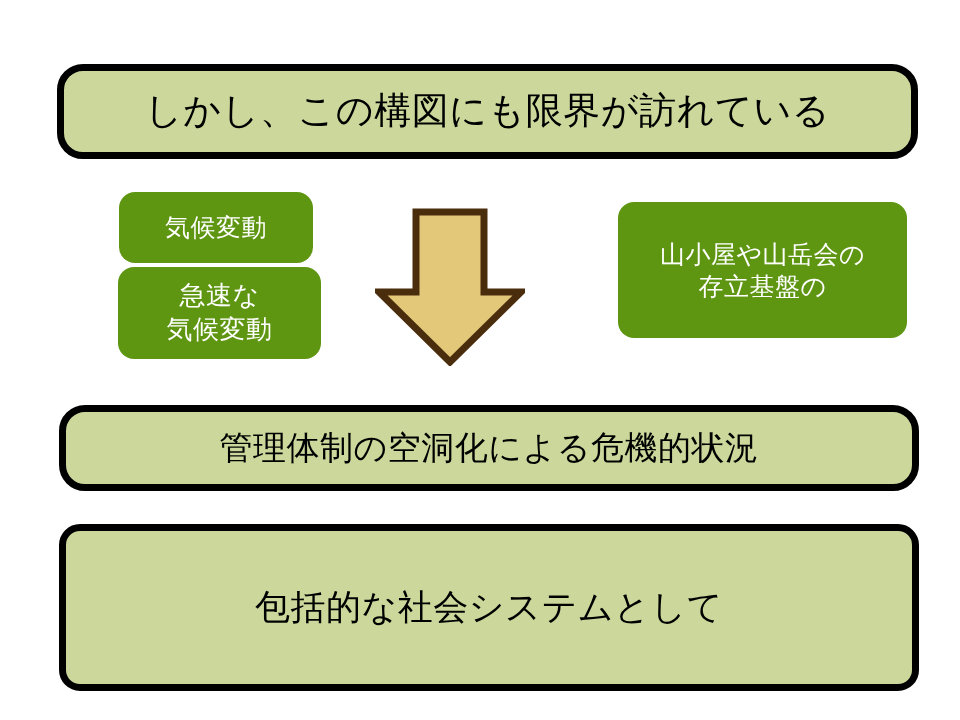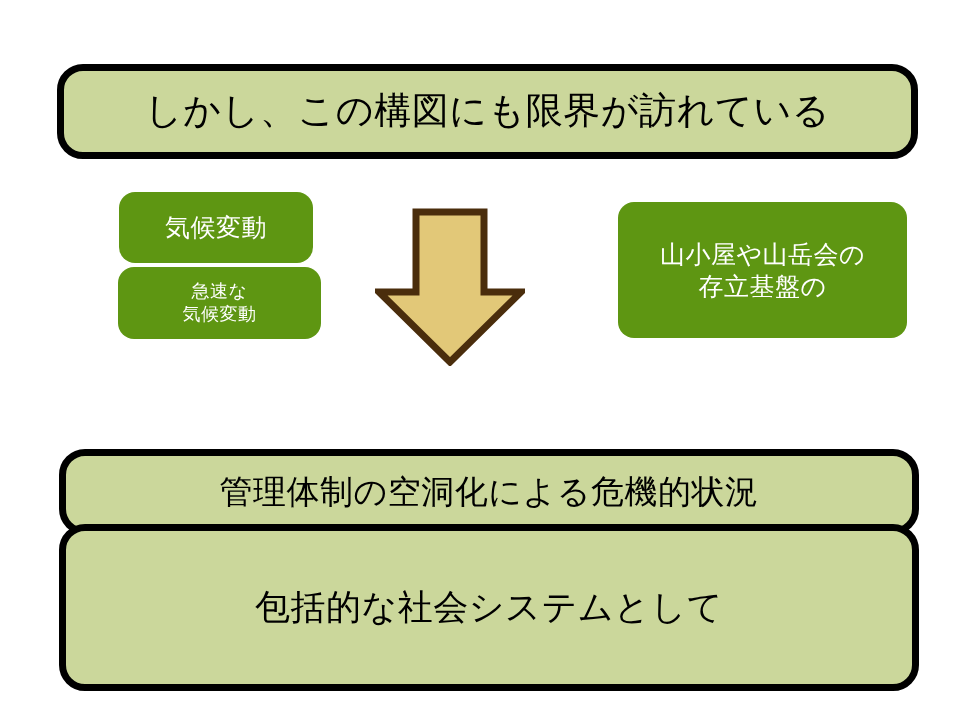--- a/index.html
+++ b/index.html
@@ -59,39 +59,39 @@
     width: 861px; height: 95px;
     font-size: 37px;
   }
   #box-climate {
     left: 119px; top: 192px;
     width: 194px; height: 71px;
     font-size: 25px;
   }
   #box-trail {
     left: 118px; top: 267px;
-    width: 203px; height: 72px;
-    font-size: 18px;
+    width: 203px; height: 92px;
+    font-size: 26px;
   }
   #box-huts {
     left: 575px; top: 202px;
     width: 289px; height: 136px;
     font-size: 25px;
     margin-left: 43px;
   }
   #box-crisis {
     left: 59px;  top: 405px;
     width: 860px; height: 86px;
     font-size: 33px;
-    margin-top: 44px;
   }
   #box-conclusion {
     left: 59px;  top: 524px;
     width: 860px; height: 167px;
     font-size: 35px;
+    border-radius: 21px;
   }
 
   .line-stack { display: block; }
   .line-stack span { display: block; }
 
   
   #arrow-down {
     position: absolute;
     left: 375px;
     top: 208px;

